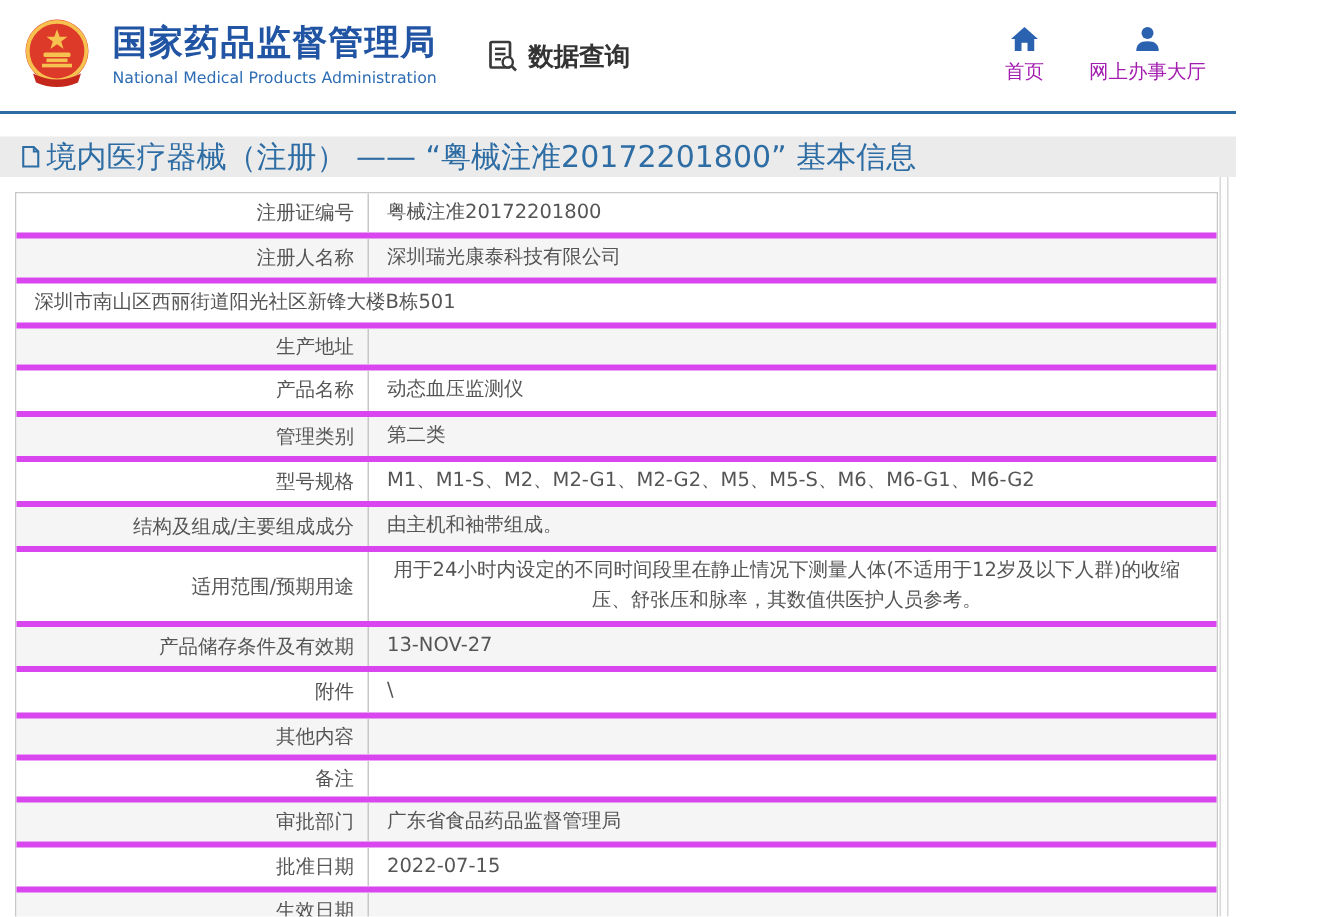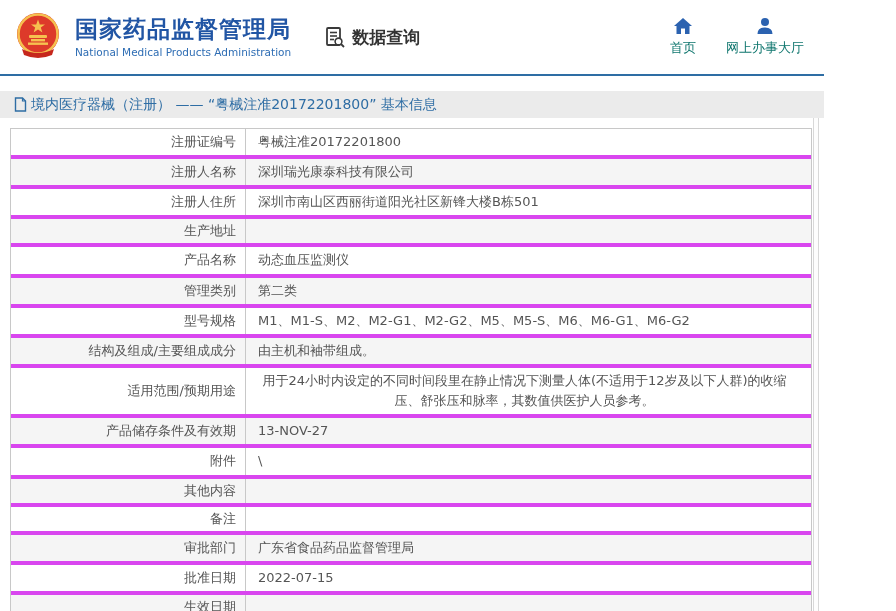--- a/index.html
+++ b/index.html
@@ -13,25 +13,25 @@
   .logo-wrap { display:flex; align-items:center; }
   .emblem { width:52px; height:52px; margin-right:11px; flex:0 0 auto; }
   .brand-title { color:#2155a4; font-size:23px; font-weight:bold; letter-spacing:1px; line-height:1.2; }
   .brand-sub { color:#2e6db4; font-size:10.5px; margin-top:2px; }
   .data-query { display:flex; align-items:center; margin-left:32px; color:#333;
                 font-size:17px; font-weight:600; cursor:pointer; }
   .data-query svg { margin-right:5px; }
   .header-nav { margin-left:auto; display:flex; gap:30px; }
   .nav-item { display:flex; flex-direction:column; align-items:center; cursor:pointer; }
   .nav-item svg { margin-bottom:4px; }
-  .nav-label { font-size:13px; color:#0f766e; }
+  .nav-label { font-size:13px; color:#a21caf; }
 
   
   .breadcrumb { margin-top:15px; height:27px; background:#ebebeb; display:flex;
-                align-items:center; padding:0 14px; color:#2e6da4; font-size:14px; }
+                align-items:center; padding:0 14px; color:#2e6da4; font-size:20px; }
   .breadcrumb svg { margin-right:4px; flex:0 0 auto; }
 
   
   .info-table { margin:10px 12px 0 10px; border:1px solid #c8c8c8; background:#fff; }
   .row { display:flex; min-height:25px; border-top:4px solid #d946ef; background:#fff; }
   .row:first-child { border-top:none; }
   .row:nth-child(even) { background:#f5f5f5; }
   .cell-label { width:235px; flex:0 0 auto; border-right:1px solid #c8c8c8;
                 display:flex; align-items:center; justify-content:flex-end;
                 padding:3px 9px 3px 4px; color:#555; font-size:13px; text-align:right; }
@@ -105,21 +105,20 @@
 
     <div class="row">
         <div class="cell-label">注册证编号</div>
         <div class="cell-value">粤械注准20172201800</div>
       </div>
     <div class="row">
         <div class="cell-label">注册人名称</div>
         <div class="cell-value">深圳瑞光康泰科技有限公司</div>
       </div>
     <div class="row">
-        <div class="cell-label">注册人住所</div>
         <div class="cell-value">深圳市南山区西丽街道阳光社区新锋大楼B栋501</div>
       </div>
     <div class="row">
         <div class="cell-label">生产地址</div>
       </div>
     <div class="row">
         <div class="cell-label">产品名称</div>
         <div class="cell-value">动态血压监测仪</div>
       </div>
     <div class="row">

